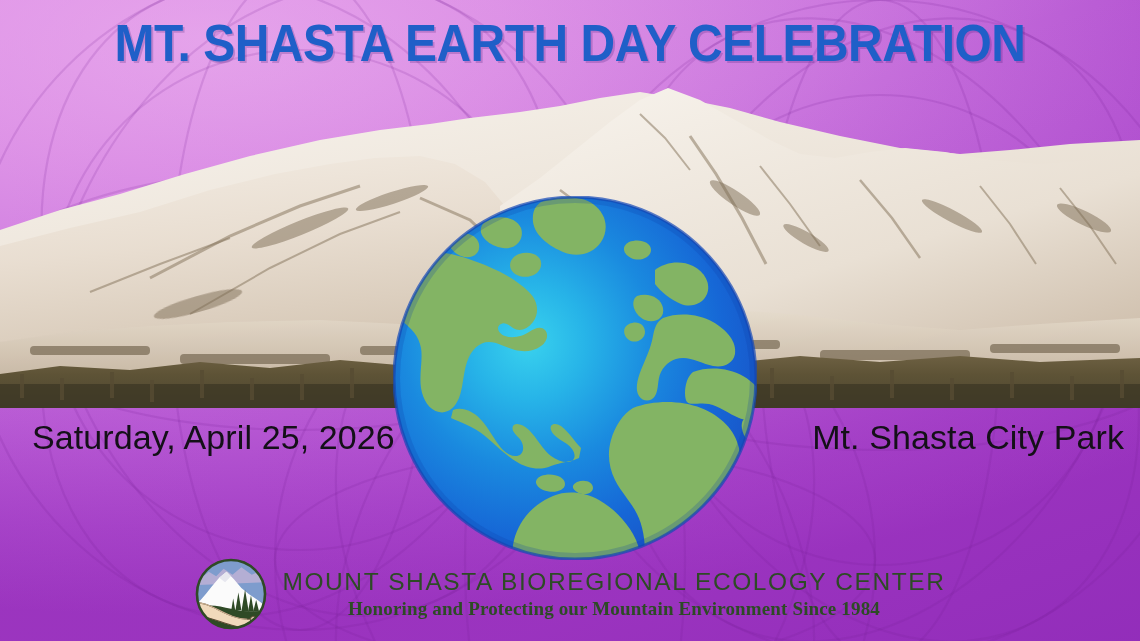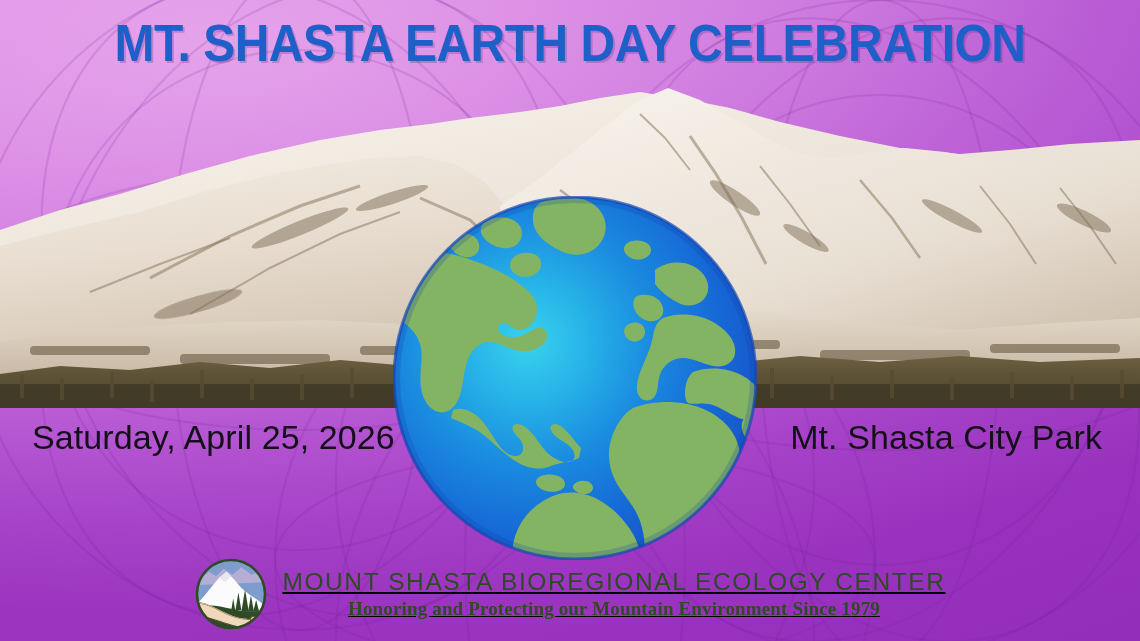--- a/index.html
+++ b/index.html
@@ -43,27 +43,27 @@
   
   .meta{
     position:absolute;top:418px;width:1140px;height:44px;
     pointer-events:none;
   }
   .meta .date{
     position:absolute;left:32px;top:0;font-size:34px;color:#141018;
     font-family:"Liberation Sans",sans-serif;letter-spacing:0.1px;white-space:nowrap;
   }
   .meta .loc{
-    position:absolute;right:38px;top:0;font-size:34px;color:#141018;
+    position:absolute;right:16px;top:0;font-size:34px;color:#141018;
     font-family:"Liberation Sans",sans-serif;letter-spacing:0.1px;white-space:nowrap;
   }
   
   .footer{
     position:absolute;left:0;bottom:10px;width:1140px;
-    display:flex;align-items:center;justify-content:center;gap:14px;text-decoration:underline;
+    display:flex;align-items:center;justify-content:center;gap:14px;
   }
   .emblem{width:74px;height:74px;flex:0 0 auto;}
   .emblem svg{display:block;width:74px;height:74px;}
   .orgtext{display:flex;flex-direction:column;align-items:center;line-height:1.0;}
   .orgname{
     font-size:24.5px;color:#2d4b25;letter-spacing:1.6px;
     font-family:"Liberation Sans",sans-serif;font-weight:400;white-space:nowrap;
   }
   .orgtag{
     margin-top:4px;font-size:19px;color:#2d4b25;letter-spacing:0.15px;
@@ -339,17 +339,17 @@
                    C76 97 62 96 50 92 C36 88 22 82 10 80
                    C2 79 -2 76 -4 72 Z" fill="#f0d9bb" stroke="#5c4a33" stroke-width="1.4"></path>
           <path d="M-4 62 C10 60 22 66 34 72 C46 78 58 84 72 84" fill="none" stroke="#cdb293" stroke-width="1.4"></path>
           <circle cx="81" cy="85" r="5" fill="#f0d9bb" stroke="#5c4a33" stroke-width="1.3"></circle>
         </g>
         <circle cx="50" cy="50" r="46" fill="none" stroke="#2f4a26" stroke-width="3.5"></circle>
       </svg>
     </div>
     <div class="orgtext">
       <div class="orgname">MOUNT SHASTA BIOREGIONAL ECOLOGY CENTER</div>
-      <div class="orgtag">Honoring and Protecting our Mountain Environment Since 1979</div>
+      <div class="orgtag">Honoring and Protecting our Mountain Environment Since 1984</div>
     </div>
   </div>
 
 </div>
 
 </body></html>

